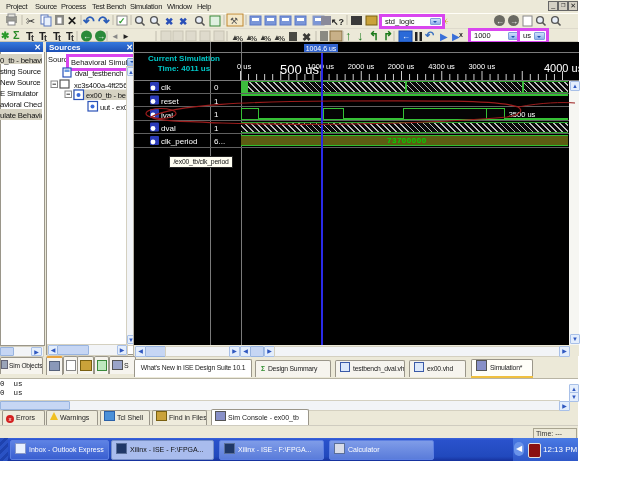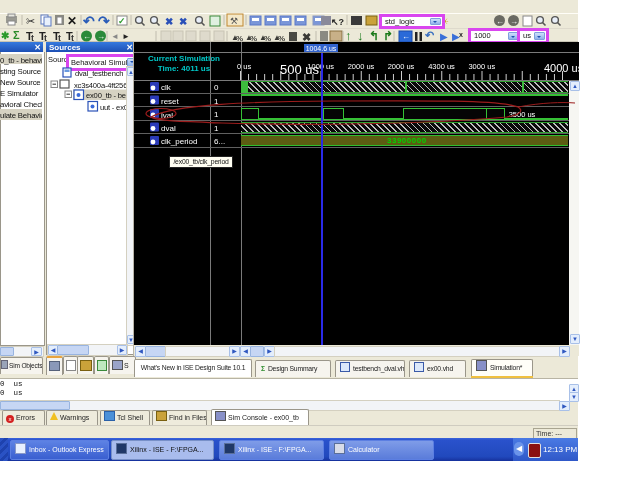--- a/index.html
+++ b/index.html
@@ -24,20 +24,33 @@
 .cbtn{position:absolute;right:1px;top:1px;bottom:1px;width:9px;background:linear-gradient(to bottom,#cfe0fb,#8fb2ec);border:1px solid #7fa0dc;border-radius:1px;}
 .cbtn:after{content:"";position:absolute;left:1.5px;top:2.5px;border:2.5px solid transparent;border-top-color:#1c50b0;}
 .tbbtn{font-size:7px;color:#fff;border:1px solid #5c7fe2;border-radius:2px;background:linear-gradient(to bottom,#5d82e4,#3a5fd0);white-space:nowrap;overflow:hidden;}
 </style>
 </head>
 <body>
 <div id="screen">
 
 <div class="abs beige" style="left:0;top:0;width:578px;height:438px;"></div>
 
+<div class="abs" style="left:0;top:0;width:578px;height:13px;font-size:7.5px;letter-spacing:-0.3px;color:#1a1a1a;white-space:nowrap;">
+  <span class="abs" style="left:6px;top:2px;">Project</span>
+  <span class="abs" style="left:35px;top:2px;">Source</span>
+  <span class="abs" style="left:61px;top:2px;">Process</span>
+  <span class="abs" style="left:92px;top:2px;">Test Bench</span>
+  <span class="abs" style="left:130px;top:2px;">Simulation</span>
+  <span class="abs" style="left:167px;top:2px;">Window</span>
+  <span class="abs" style="left:197px;top:2px;">Help</span>
+
+  <span class="abs" style="left:548px;top:1px;width:8px;height:8px;background:#d4d0c4;border:1px solid #666;font-size:7px;line-height:6px;text-align:center;color:#222;">_</span>
+  <span class="abs" style="left:558px;top:1px;width:8px;height:8px;background:#d4d0c4;border:1px solid #666;font-size:5px;line-height:7px;text-align:center;color:#222;">❐</span>
+  <span class="abs" style="left:568px;top:1px;width:8px;height:8px;background:#d4d0c4;border:1px solid #666;font-size:7px;line-height:8px;text-align:center;color:#222;">✕</span>
+</div>
 
 <div class="abs" style="left:0;top:13px;width:578px;height:0;border-top:1px solid #fffef8;"></div>
 <div class="abs" style="left:0;top:27.5px;width:578px;height:0;border-top:1px solid #dedacc;"></div>
 <div class="abs" style="left:0;top:41px;width:578px;height:1px;background:#c8c4b4;"></div>
 <svg class="abs" style="left:0;top:13px;" width="578" height="29" id="toolbars">
       <rect x="6" y="3" width="11" height="7" fill="#9a9a92"></rect>
       <rect x="8" y="1" width="7" height="3" fill="#e8e8e0" stroke="#888" stroke-width="1"></rect>
       <rect x="8" y="8" width="7" height="4" fill="#fff" stroke="#888" stroke-width="1"></rect>
       <text x="26" y="12" fill="#333" font-size="11" font-family="Liberation Sans">✂</text>
       <rect x="41" y="2" width="7" height="9" fill="#fff" stroke="#5a78c0" stroke-width="1"></rect>
@@ -352,21 +365,21 @@
   <div class="sig-lo" style="left:125px;top:76.4px;width:64px;"></div>
   <div class="sig-hi" style="left:188.5px;top:66px;width:21px;height:11.8px;"></div>
   <div class="sig-lo" style="left:209px;top:76.4px;width:60px;"></div>
   <div class="sig-hi" style="left:268.5px;top:66px;width:102px;height:11.8px;"></div>
   <div class="abs" style="left:352px;top:66px;width:1.4px;height:11.8px;background:#35c035;"></div>
   <div class="sig-lo" style="left:370px;top:76.4px;width:64px;"></div>
 
   <div class="hatch" style="left:107px;top:79.5px;width:327px;height:11.5px;"></div>
 
   <div class="abs" style="left:107px;top:92.5px;width:327px;height:11.8px;box-sizing:border-box;background:#5c5c12;border-top:1.3px solid #2fbe2f;border-bottom:1.3px solid #2fbe2f;"></div>
-  <div class="abs" style="left:253px;top:93.5px;color:#00d400;font-size:8px;font-weight:bold;letter-spacing:0.5px;">33900000</div>
+  <div class="abs" style="left:253px;top:93.5px;color:#00d400;font-size:8px;font-weight:bold;letter-spacing:0.5px;">73700000</div>
 
   <div class="abs" style="left:186.5px;top:11px;width:2px;height:292px;background:#2a2ae8;"></div>
 
   <svg class="abs" style="left:0;top:0;" width="445" height="120">
     <path d="M17,75 C40,62 120,59.5 200,59 C290,58.5 368,58 384,65 C390,68.5 386,73 373,75 C298,82 168,84 88,81 C48,79.5 22,79 17,75" fill="none" stroke="#9b1c1c" stroke-width="1.2"></path>
     <ellipse cx="27" cy="71.5" rx="15" ry="5" fill="none" stroke="#9b1c1c" stroke-width="1.2"></ellipse>
     <path d="M384,65 C408,60.5 428,60 441,61" fill="none" stroke="#9b1c1c" stroke-width="1"></path>
   </svg>
 
   <div class="abs" style="left:35px;top:114px;width:62px;height:10px;background:#fffef2;border:1px solid #222;color:#111;font-size:6.8px;letter-spacing:-0.2px;line-height:10px;text-align:center;white-space:nowrap;">/ex00_tb/clk_period</div>

